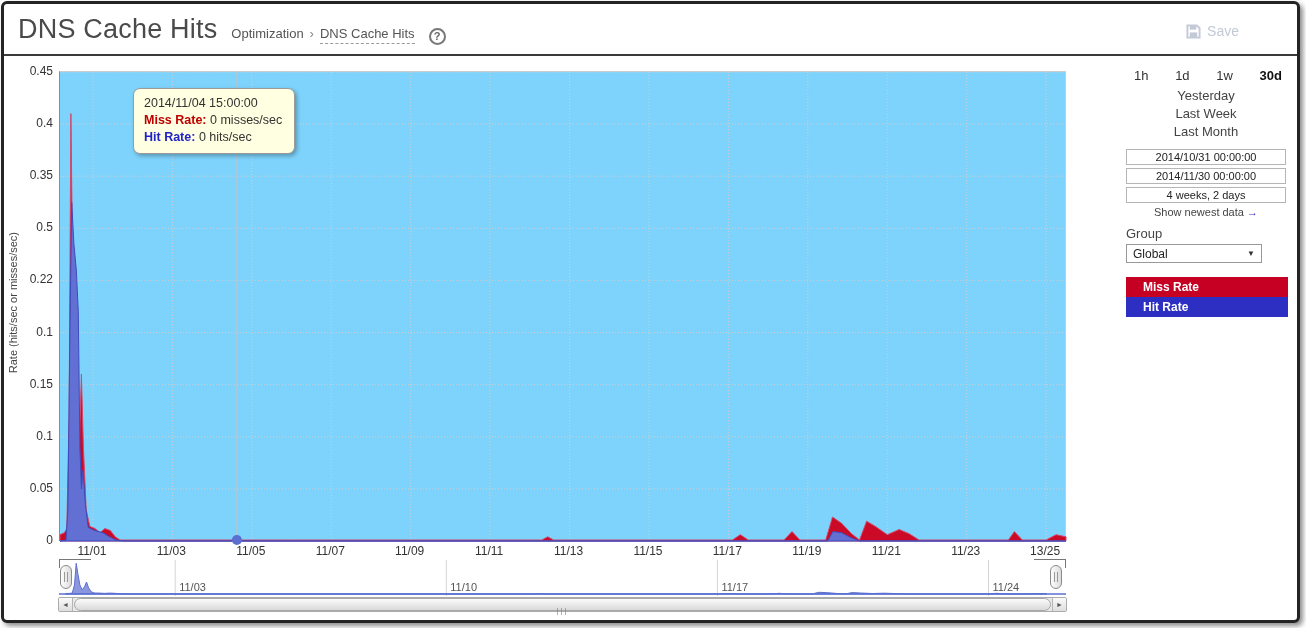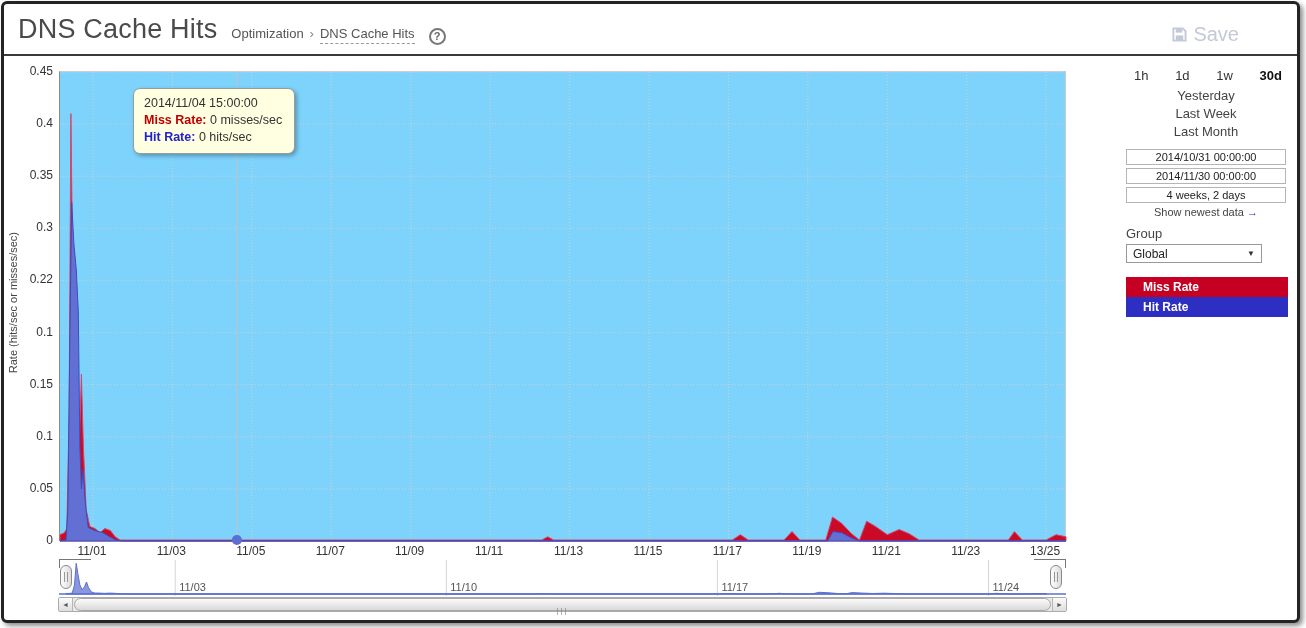--- a/index.html
+++ b/index.html
@@ -15,21 +15,21 @@
   .title { font-size:27px; color:#4a4a4a; letter-spacing:.2px; }
   .crumbs { margin-left:14px; font-size:13px; color:#555; }
   .crumb { color:#555; cursor:pointer; }
   .crumb-sep { margin:0 6px; color:#888; }
   .crumb.current { border-bottom:1px dashed #9a9a9a; padding-bottom:2px; }
   .help { display:inline-block; margin-left:14px; width:17px; height:17px;
           border:2px solid #777; border-radius:50%; color:#666; font-size:11px;
           font-weight:bold; text-align:center; line-height:13px; cursor:pointer;
           position:relative; top:2px; }
   .save { position:absolute; right:58px; top:19px; display:flex; align-items:center;
-          gap:6px; color:#c3c9d6; font-size:20px; cursor:pointer; }
+          gap:6px; color:#c3c9d6; font-size:14px; cursor:pointer; }
   .header-rule { position:absolute; left:0; right:0; top:50px; height:2px; background:#3a3a3a; }
 
   
   .y-title { position:absolute; left:3px; top:228px; writing-mode:vertical-rl;
              transform:rotate(180deg); font-size:11px; color:#444; }
   .ytick { position:absolute; left:0; width:49px; text-align:right;
            font-size:12px; color:#333; }
   .xtick { position:absolute; top:540px; width:60px; text-align:center;
            font-size:12px; color:#333; }
   #plot { position:absolute; left:55px; top:67px; width:1007px; height:470px;
@@ -115,21 +115,21 @@
   <div class="header-rule"></div>
 
   <div class="y-title">Rate (hits/sec or misses/sec)</div>
   <div id="yticks">
       <div class="ytick" style="top: 529px;">0</div>
       <div class="ytick" style="top: 476.889px;">0.05</div>
       <div class="ytick" style="top: 424.778px;">0.1</div>
       <div class="ytick" style="top: 372.667px;">0.15</div>
       <div class="ytick" style="top: 320.556px;">0.1</div>
       <div class="ytick" style="top: 268.444px;">0.22</div>
-      <div class="ytick" style="top: 216.333px;">0.3</div>
+      <div class="ytick" style="top: 216.333px;">0.5</div>
       <div class="ytick" style="top: 164.222px;">0.35</div>
       <div class="ytick" style="top: 112.111px;">0.4</div>
       <div class="ytick" style="top: 60px;">0.45</div>
     </div>
 
   <div id="plot">
     <svg id="chart-svg" width="1006" height="469">
         <line x1="0" x2="1006" y1="416.9" y2="416.9" stroke="#cfcfcf" stroke-dasharray="1,2"></line>
         <line x1="0" x2="1006" y1="364.8" y2="364.8" stroke="#cfcfcf" stroke-dasharray="1,2"></line>
         <line x1="0" x2="1006" y1="312.7" y2="312.7" stroke="#cfcfcf" stroke-dasharray="1,2"></line>

